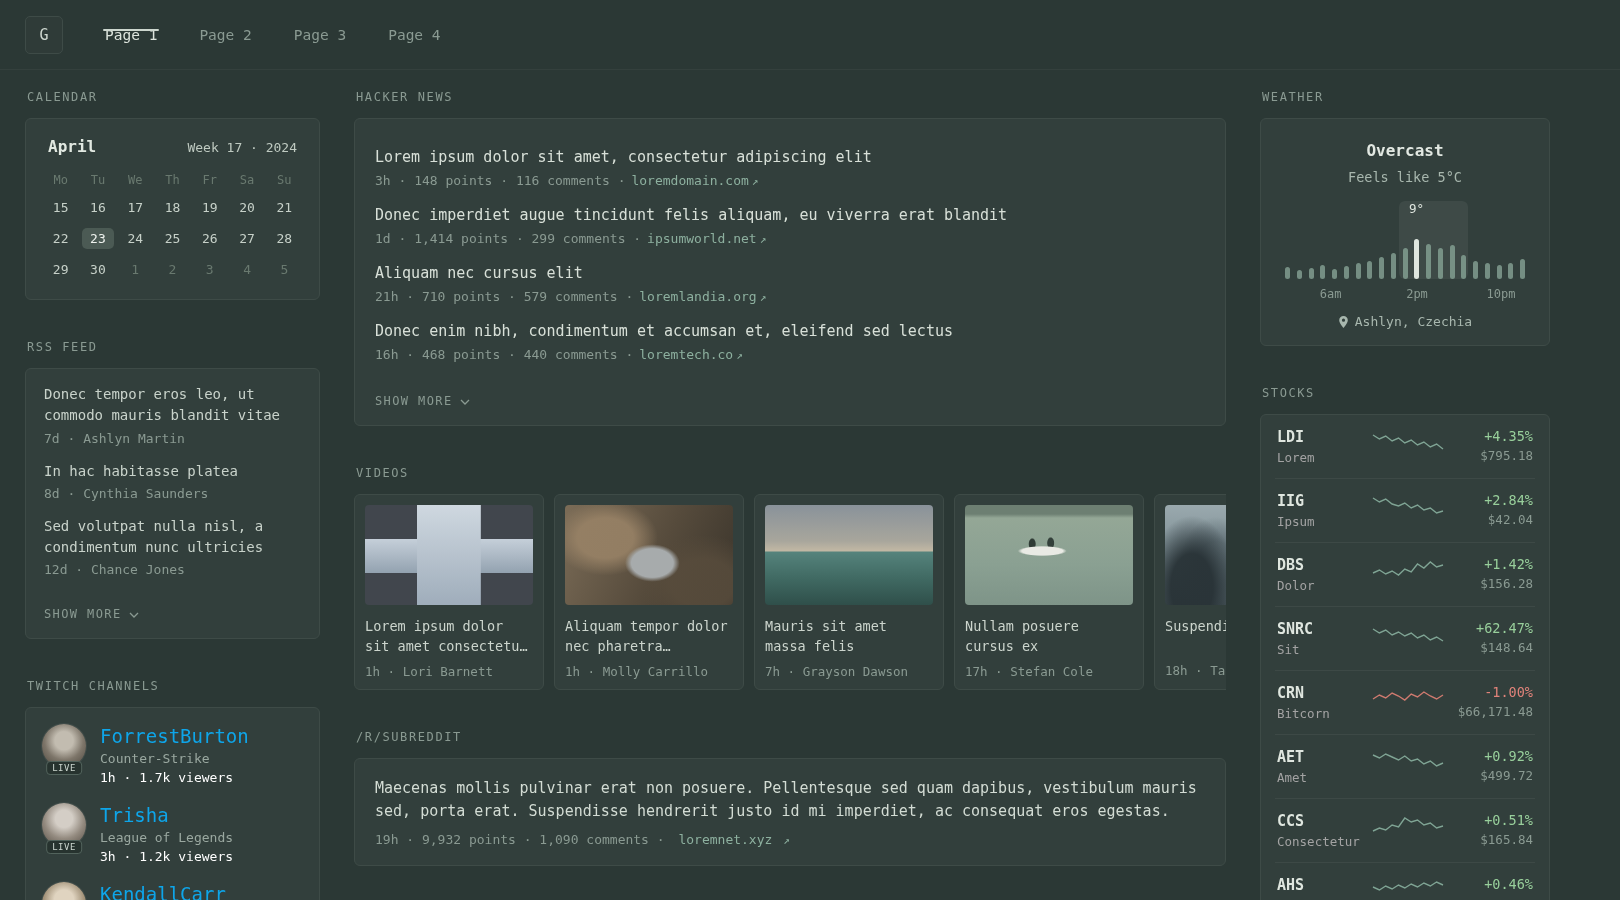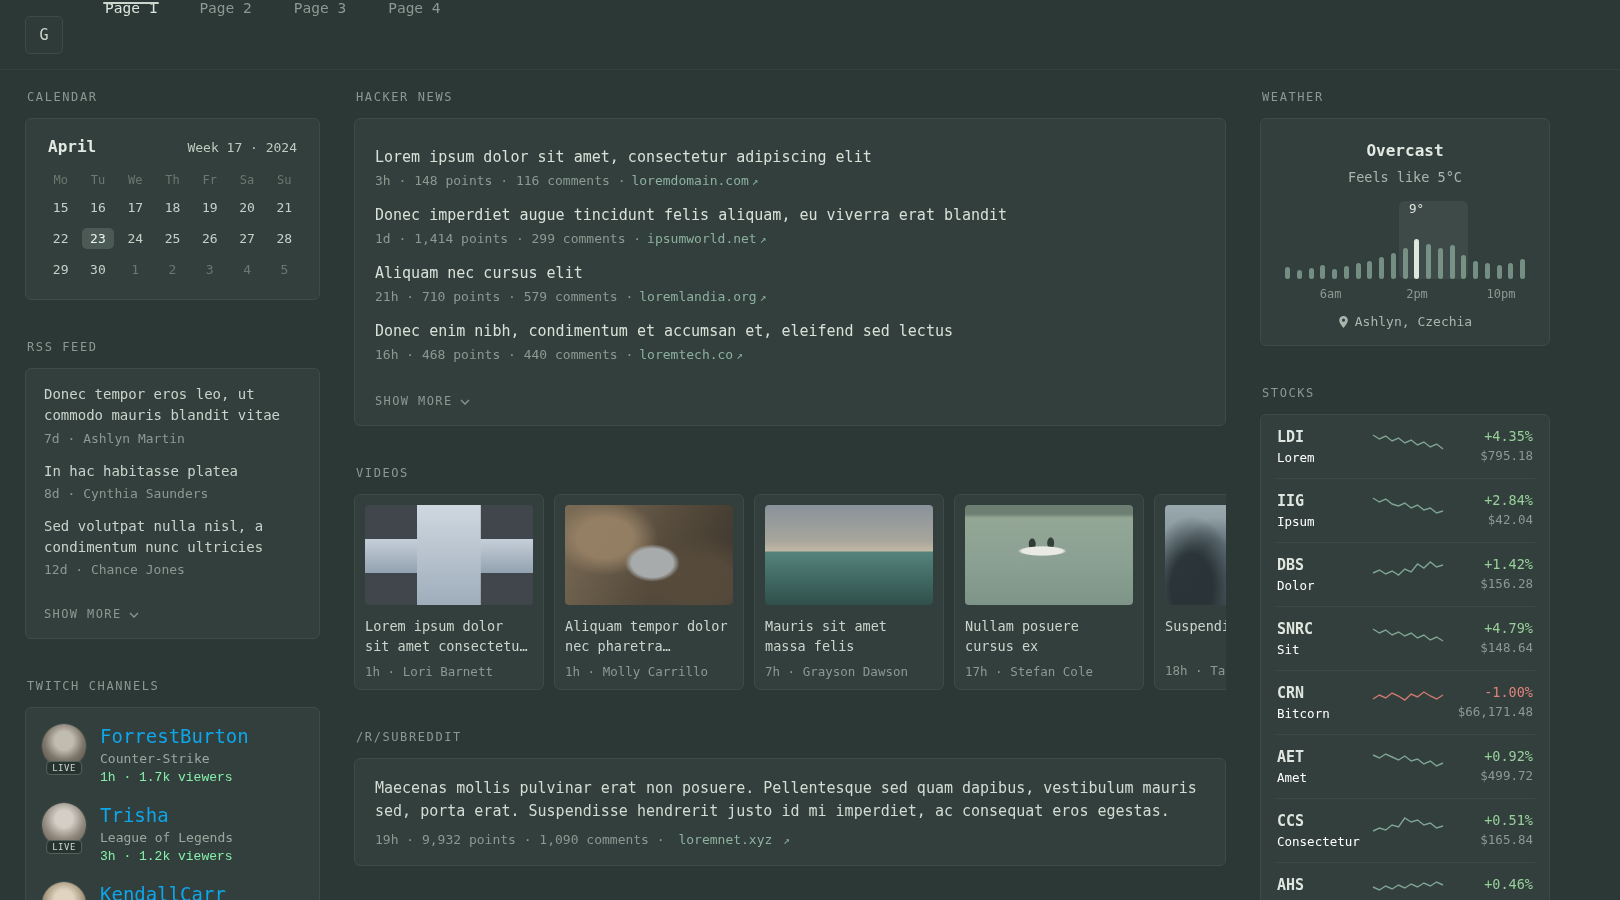--- a/index.html
+++ b/index.html
@@ -17,21 +17,21 @@
     height:70px; display:flex; align-items:center;
     padding:0 70px 0 25px;
     border-bottom:1px solid rgba(255,255,255,0.045);
   }
   .logo {
     width:38px; height:38px; border:1px solid #3e4b47; border-radius:5px;
     background:rgba(255,255,255,0.02);
     display:flex; align-items:center; justify-content:center;
     font-size:15px; color:#cfd8d0; cursor:pointer;
   }
-  .tabs { display:flex; gap:38px; margin-left:40px; height:70px; align-items:flex-start; }
+  .tabs { display:flex; gap:38px; margin-left:40px; height:70px; align-items:center; }
   .tab {
     color:#8a9a92; font-size:14.5px; cursor:pointer; position:relative;
     display:flex; align-items:center; padding:0 2px;
   }
   .tab.active { color:#dde4dd; }
   .tab.active::after {
     content:""; position:absolute; left:0; right:0; bottom:12px;
     height:2px; background:#cdd6ce; border-radius:1px;
   }
 
@@ -84,21 +84,21 @@
   .av-0 { background:radial-gradient(circle at 50% 38%, #c2bcb0 0 26%, #7e766a 55%, #453f36); }
   .av-1 { background:radial-gradient(circle at 50% 36%, #d4cec6 0 24%, #948b80 55%, #4e463d); }
   .av-2 { background:radial-gradient(circle at 50% 40%, #e0d4c0 0 28%, #a3937a 58%, #5e5343); }
   .live-badge {
     position:absolute; left:50%; transform:translateX(-50%); bottom:-7px;
     background:#27332f; border:1px solid #52635c; color:#ccd6cf;
     font-size:9px; letter-spacing:.5px; padding:1px 5px; border-radius:4px;
   }
   .tw-name { font-size:19px; color:#0ea5e9; cursor:pointer; margin-top:1px; }
   .tw-cat  { font-size:13px; color:#9aa8a0; margin-top:4px; }
-  .tw-meta { font-size:13px; color:#86efac; margin-top:4px;font-family:Liberation Mono, monospace; }
+  .tw-meta { font-size:13px; color:#ffffff; margin-top:4px; }
 
   
   .hn-card { padding:28px 20px 16px; }
   .hn-item { margin-bottom:17px; }
   .hn-title { font-size:15px; line-height:1.4; color:#d8e0d8; cursor:pointer; }
   .hn-meta { font-size:13px; color:#8a9a92; margin-top:5px; }
 
   
   .vid-row { display:flex; gap:10px; overflow:hidden; }
   .vid-card { flex:0 0 190px; width:190px; background:#323f3c; border:1px solid #3e4b47; border-radius:6px; padding:10px; }
@@ -160,21 +160,21 @@
   .w-times { position:absolute; left:0; right:0; bottom:0; height:16px; }
   .w-time { position:absolute; bottom:0; transform:translateX(-50%); font-size:12px; color:#8a9a92; }
   .w-loc { display:flex; align-items:center; justify-content:center; gap:6px; margin-top:13px; font-size:13px; color:#a8b7ae; }
 
   
   .stocks-card { padding:0 14px; }
   .stock-row { display:flex; align-items:flex-start; padding:13px 2px; border-top:1px solid rgba(255,255,255,0.055); }
   .stock-row:first-child { border-top:none; }
   .s-left { flex:0 0 92px; width:92px; }
   .s-ticker { font-size:15px; font-weight:700; color:#dfe6df; cursor:pointer; }
-  .s-name { font-size:12.5px; color:#ffffff; margin-top:4px; white-space:nowrap; overflow:hidden; }
+  .s-name { font-size:12.5px; color:#a3a3a3; margin-top:4px; white-space:nowrap; overflow:hidden; }
   .s-spark { flex:1 1 auto; display:flex; justify-content:center; }
   .s-right { flex:0 0 86px; width:86px; text-align:right; }
   .s-change { font-size:13.5px; }
   .s-change.pos { color:var(--pos,#98cf9b); }
   .s-change.neg { color:var(--neg,#e0837a); }
   .s-price { font-size:12.5px; color:#8a9a92; margin-top:4px; white-space:nowrap; }
 </style>
 </head>
 <body>
 
@@ -522,21 +522,21 @@
                 <div class="s-left">
                   <div class="s-ticker">SNRC</div>
                   <div class="s-name">Sit</div>
                 </div>
                 <div class="s-spark">
                   <svg width="74" height="30" viewBox="0 0 74 30">
                     <polyline points="2.0,9 8.4,13 14.7,10 21.1,15 27.5,12 33.8,16 40.2,13 46.5,18 52.9,15 59.3,20 65.6,17 72.0,21" fill="none" stroke="#7fa494" stroke-width="1.4"></polyline>
                   </svg>
                 </div>
                 <div class="s-right">
-                  <div class="s-change pos">+4.79%</div>
+                  <div class="s-change pos">+62.47%</div>
                   <div class="s-price">$148.64</div>
                 </div>
               </div>
               <div class="stock-row">
                 <div class="s-left">
                   <div class="s-ticker">CRN</div>
                   <div class="s-name">Bitcorn</div>
                 </div>
                 <div class="s-spark">
                   <svg width="74" height="30" viewBox="0 0 74 30">

